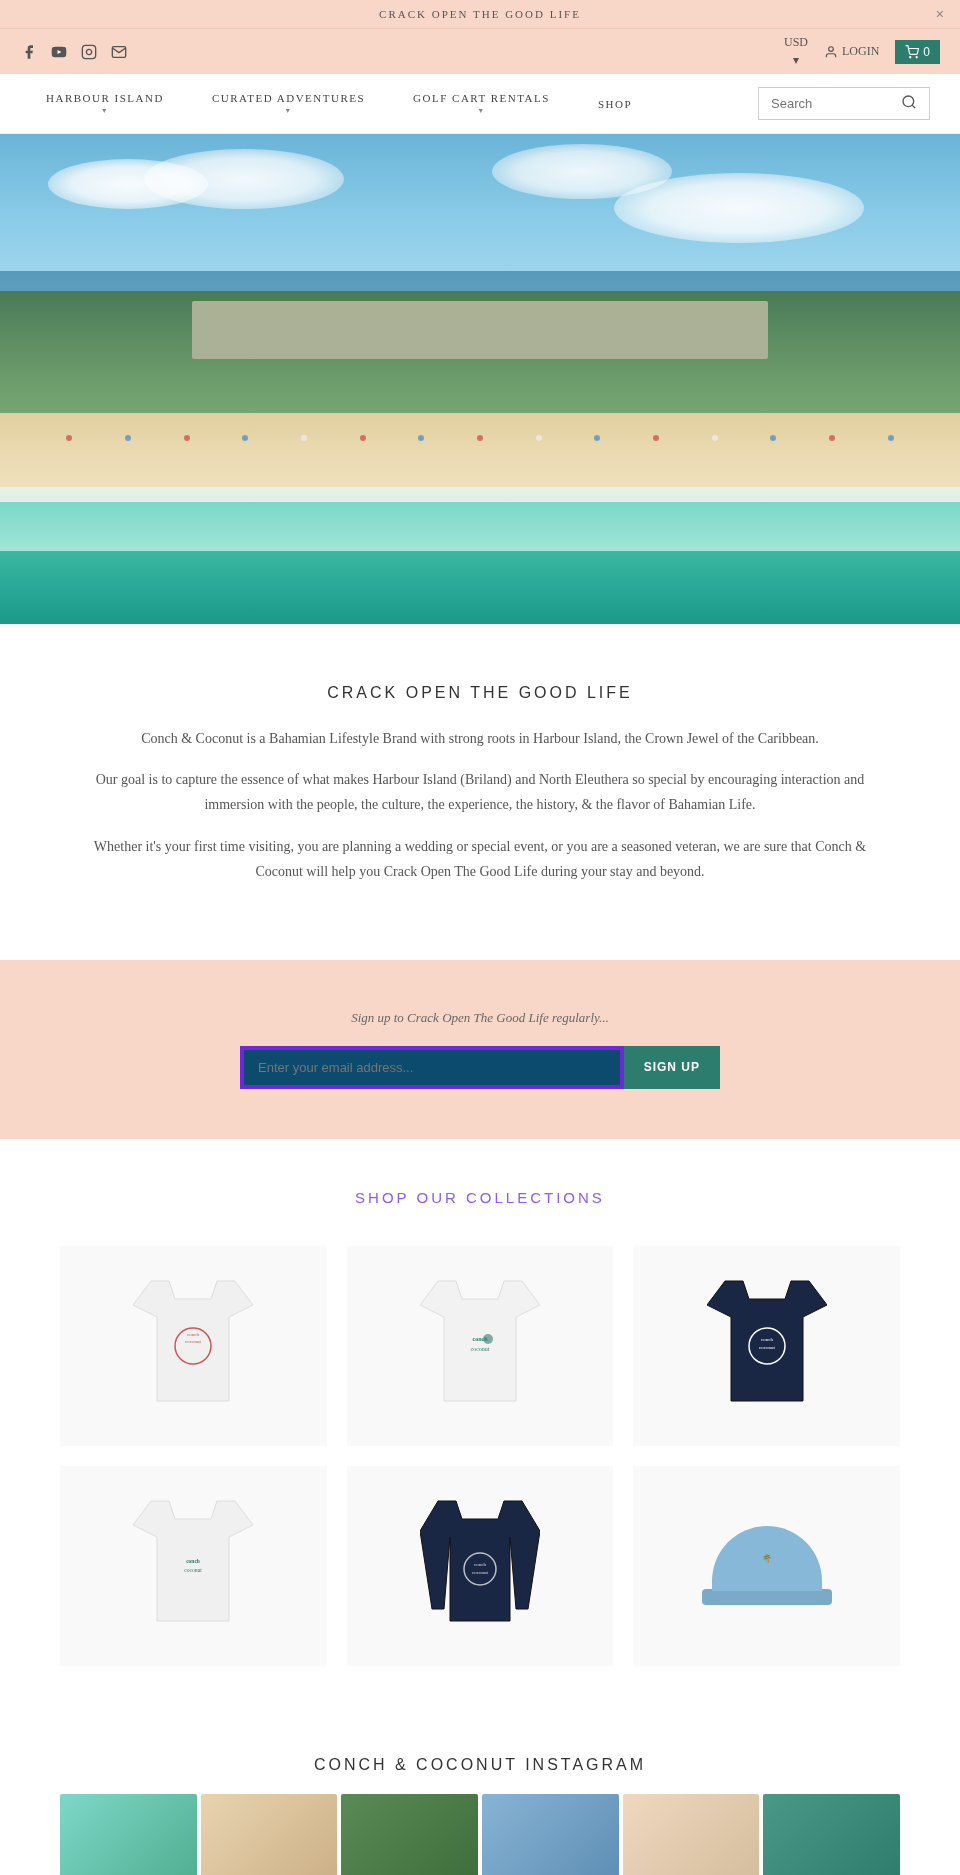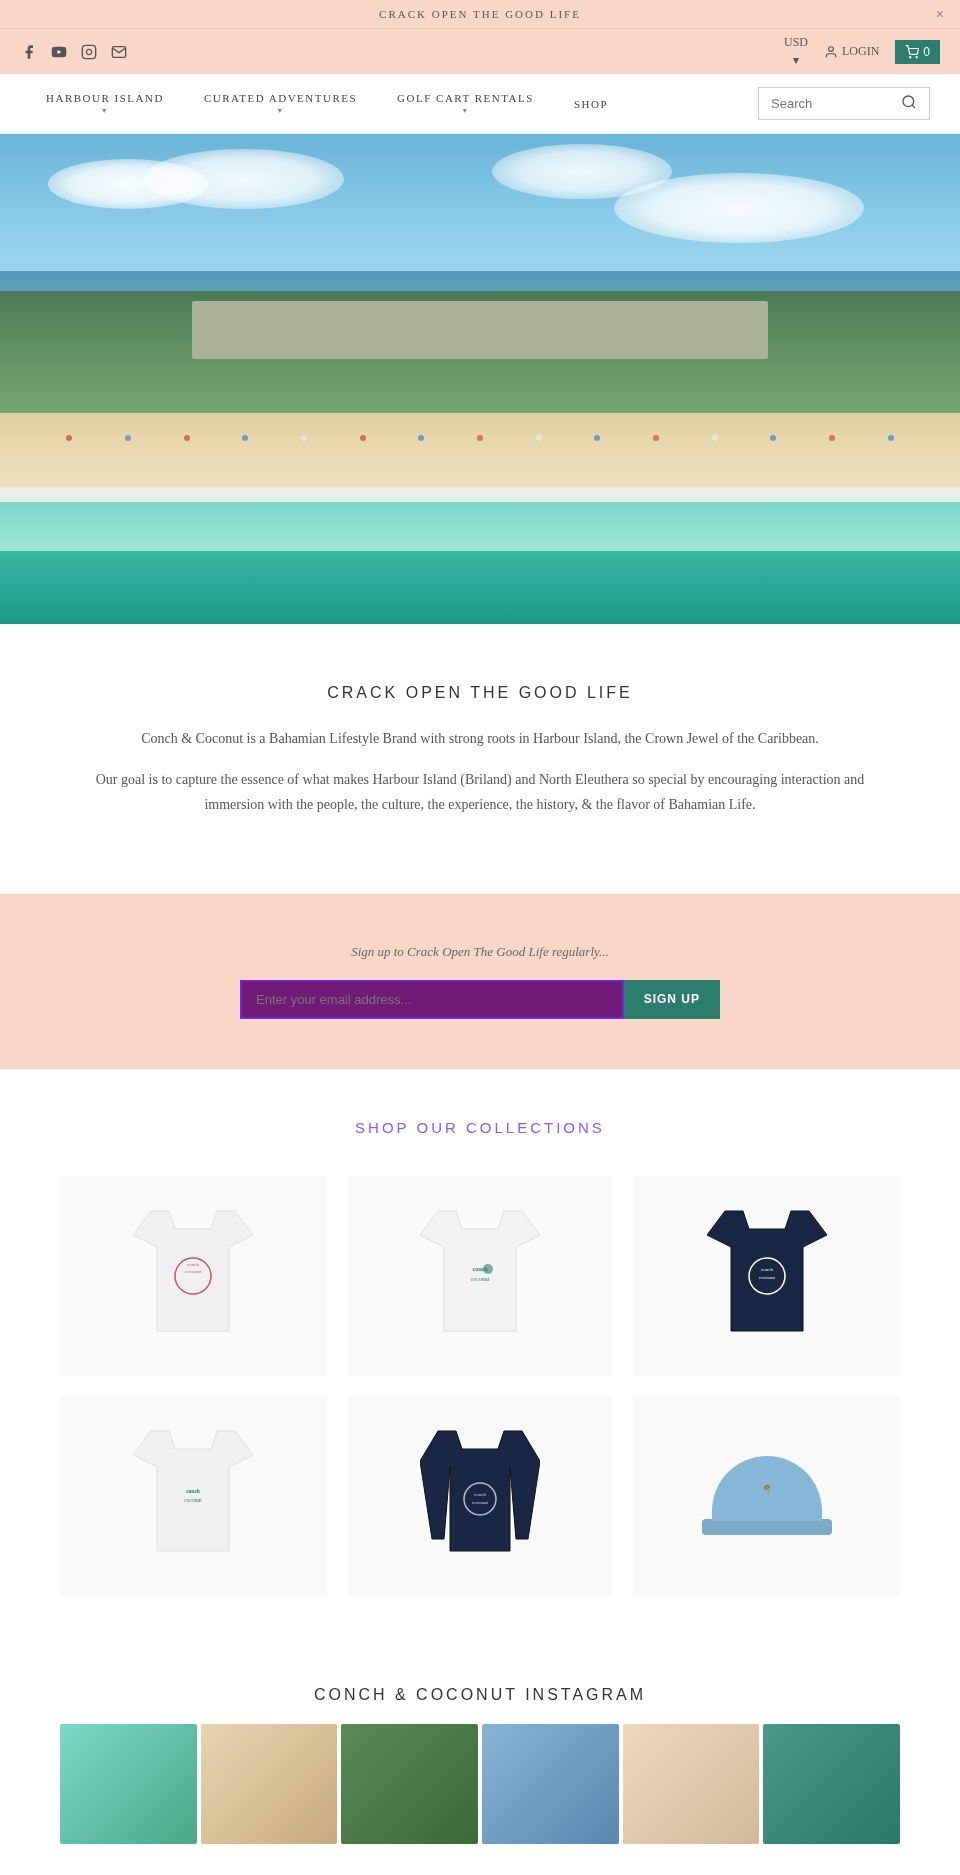--- a/index.html
+++ b/index.html
@@ -93,21 +93,21 @@
     .main-nav {
       display: flex;
       align-items: center;
       justify-content: space-between;
       padding: 10px 30px;
       border-bottom: 1px solid #eee;
     }
     .nav-links {
       display: flex;
       align-items: center;
-      gap: 8px;
+      gap: 16px;
     }
     .nav-item {
       display: flex;
       flex-direction: column;
       align-items: center;
       padding: 8px 16px;
       font-size: 11px;
       letter-spacing: 1.5px;
       color: #444;
       cursor: pointer;
@@ -311,25 +311,25 @@
     .subscribe-form {
       display: flex;
       justify-content: center;
       gap: 0;
       max-width: 480px;
       margin: 0 auto;
     }
     .subscribe-input {
       flex: 1;
       padding: 10px 14px;
-      border: 2px solid #6d28d9;
+      border: 4px solid #6d28d9;
       font-size: 13px;
       color: #999;
       outline: none;
-      background: #701a75;
+      background: #0c4a6e;
     }
     .subscribe-btn {
       background: #2d7d6e;
       color: #fff;
       border: none;
       padding: 0 20px;
       font-size: 12px;
       letter-spacing: 1px;
       cursor: pointer;
       text-transform: uppercase;
@@ -522,20 +522,21 @@
   </div>
   <div class="waves"></div>
   <div class="shallow-water"></div>
   <div class="deep-water"></div>
 </div>
 
 <div class="content-section">
   <h2 class="section-title">CRACK OPEN THE GOOD LIFE</h2>
   <p class="content-text">Conch &amp; Coconut is a Bahamian Lifestyle Brand with strong roots in Harbour Island, the Crown Jewel of the Caribbean.</p>
   <p class="content-text">Our goal is to capture the essence of what makes Harbour Island (Briland) and North Eleuthera so special by encouraging interaction and immersion with the people, the culture, the experience, the history, &amp; the flavor of Bahamian Life.</p>
+  <p class="content-text">Whether it's your first time visiting, you are planning a wedding or special event, or you are a seasoned veteran, we are sure that Conch &amp; Coconut will help you Crack Open The Good Life during your stay and beyond.</p>
 </div>
 
 <div class="subscribe-section">
   <p class="subscribe-subtitle">Sign up to Crack Open The Good Life regularly...</p>
   <div class="subscribe-form">
     <input class="subscribe-input" type="email" placeholder="Enter your email address..." style="">
     <button class="subscribe-btn">SIGN UP</button>
   </div>
 </div>
 

